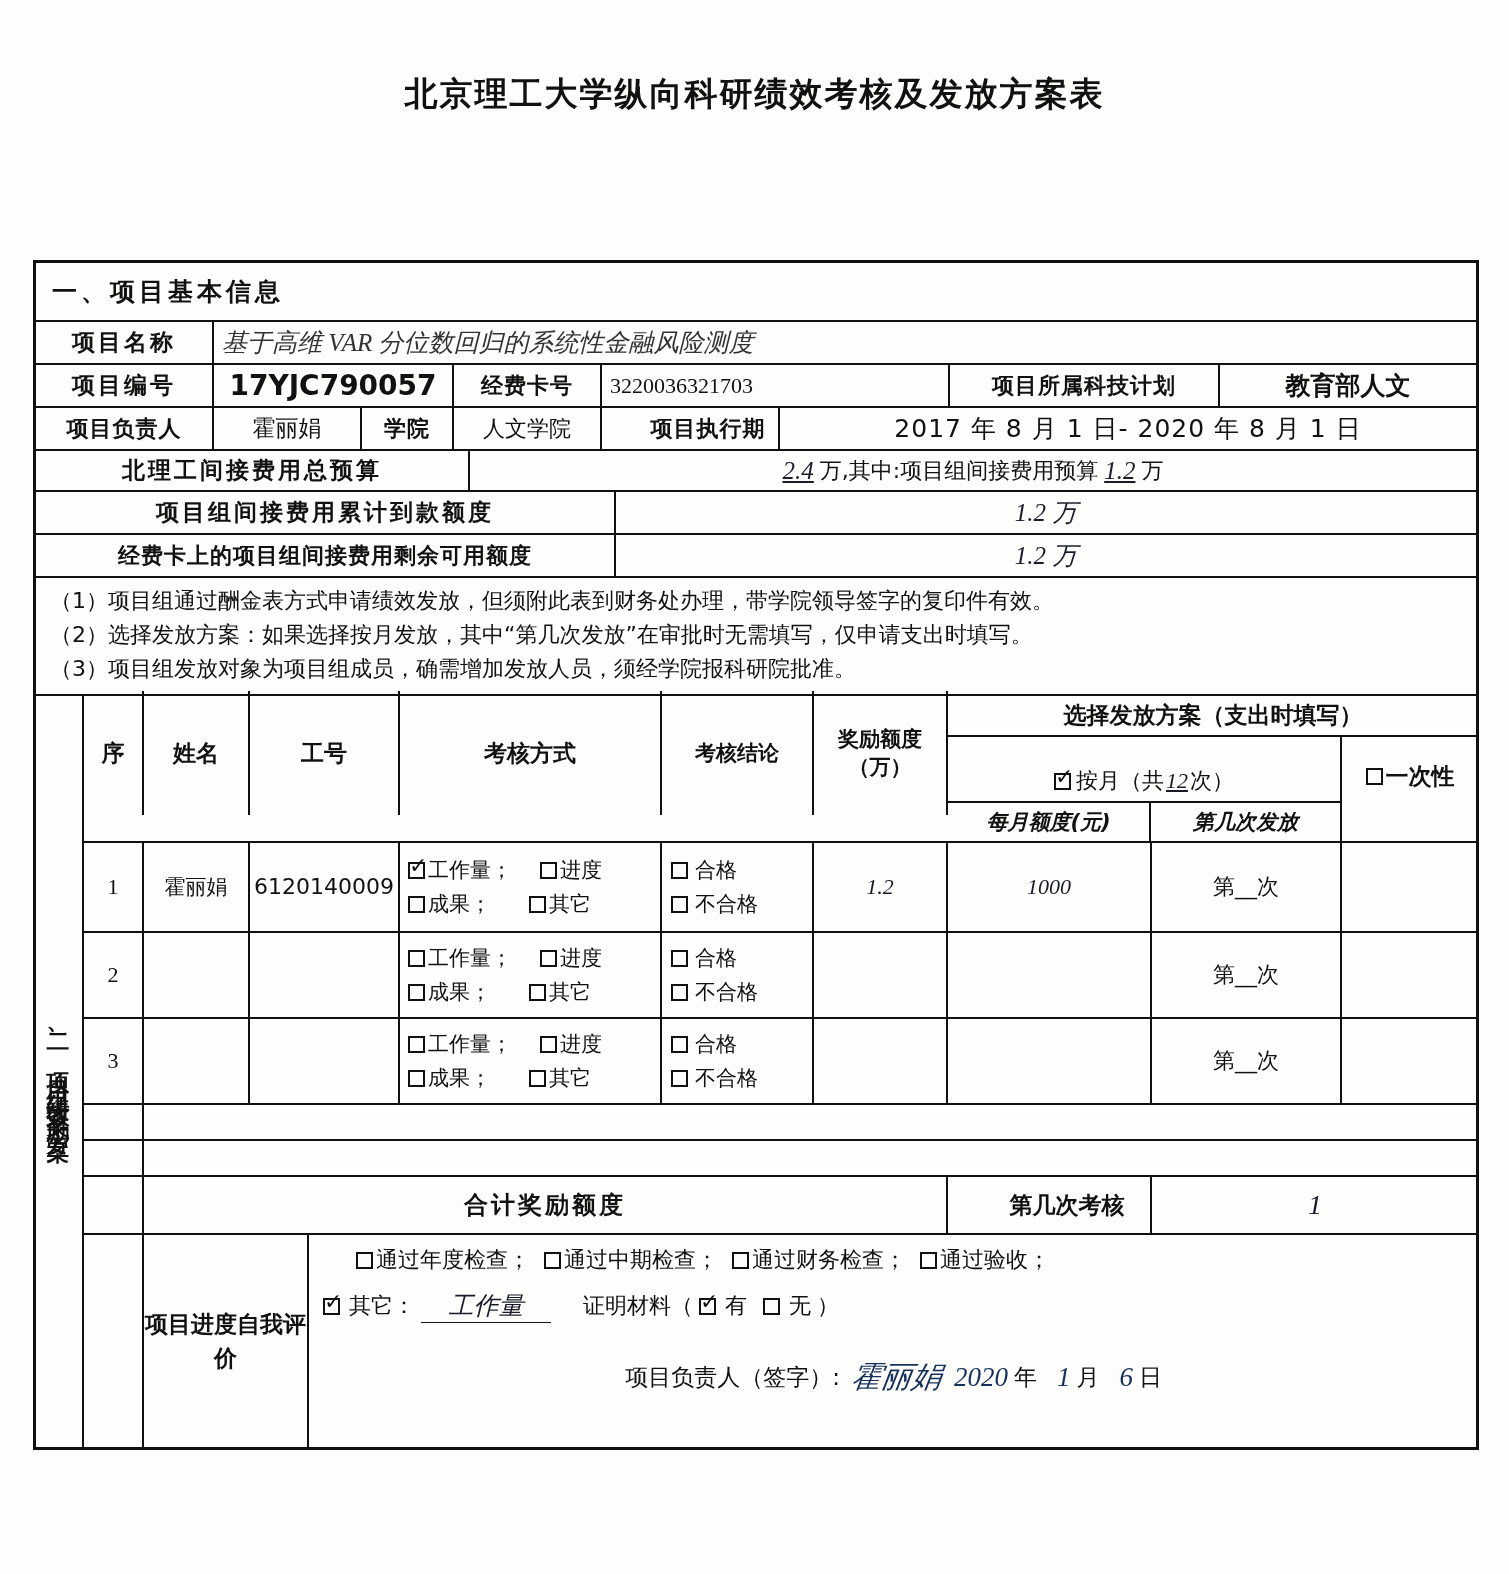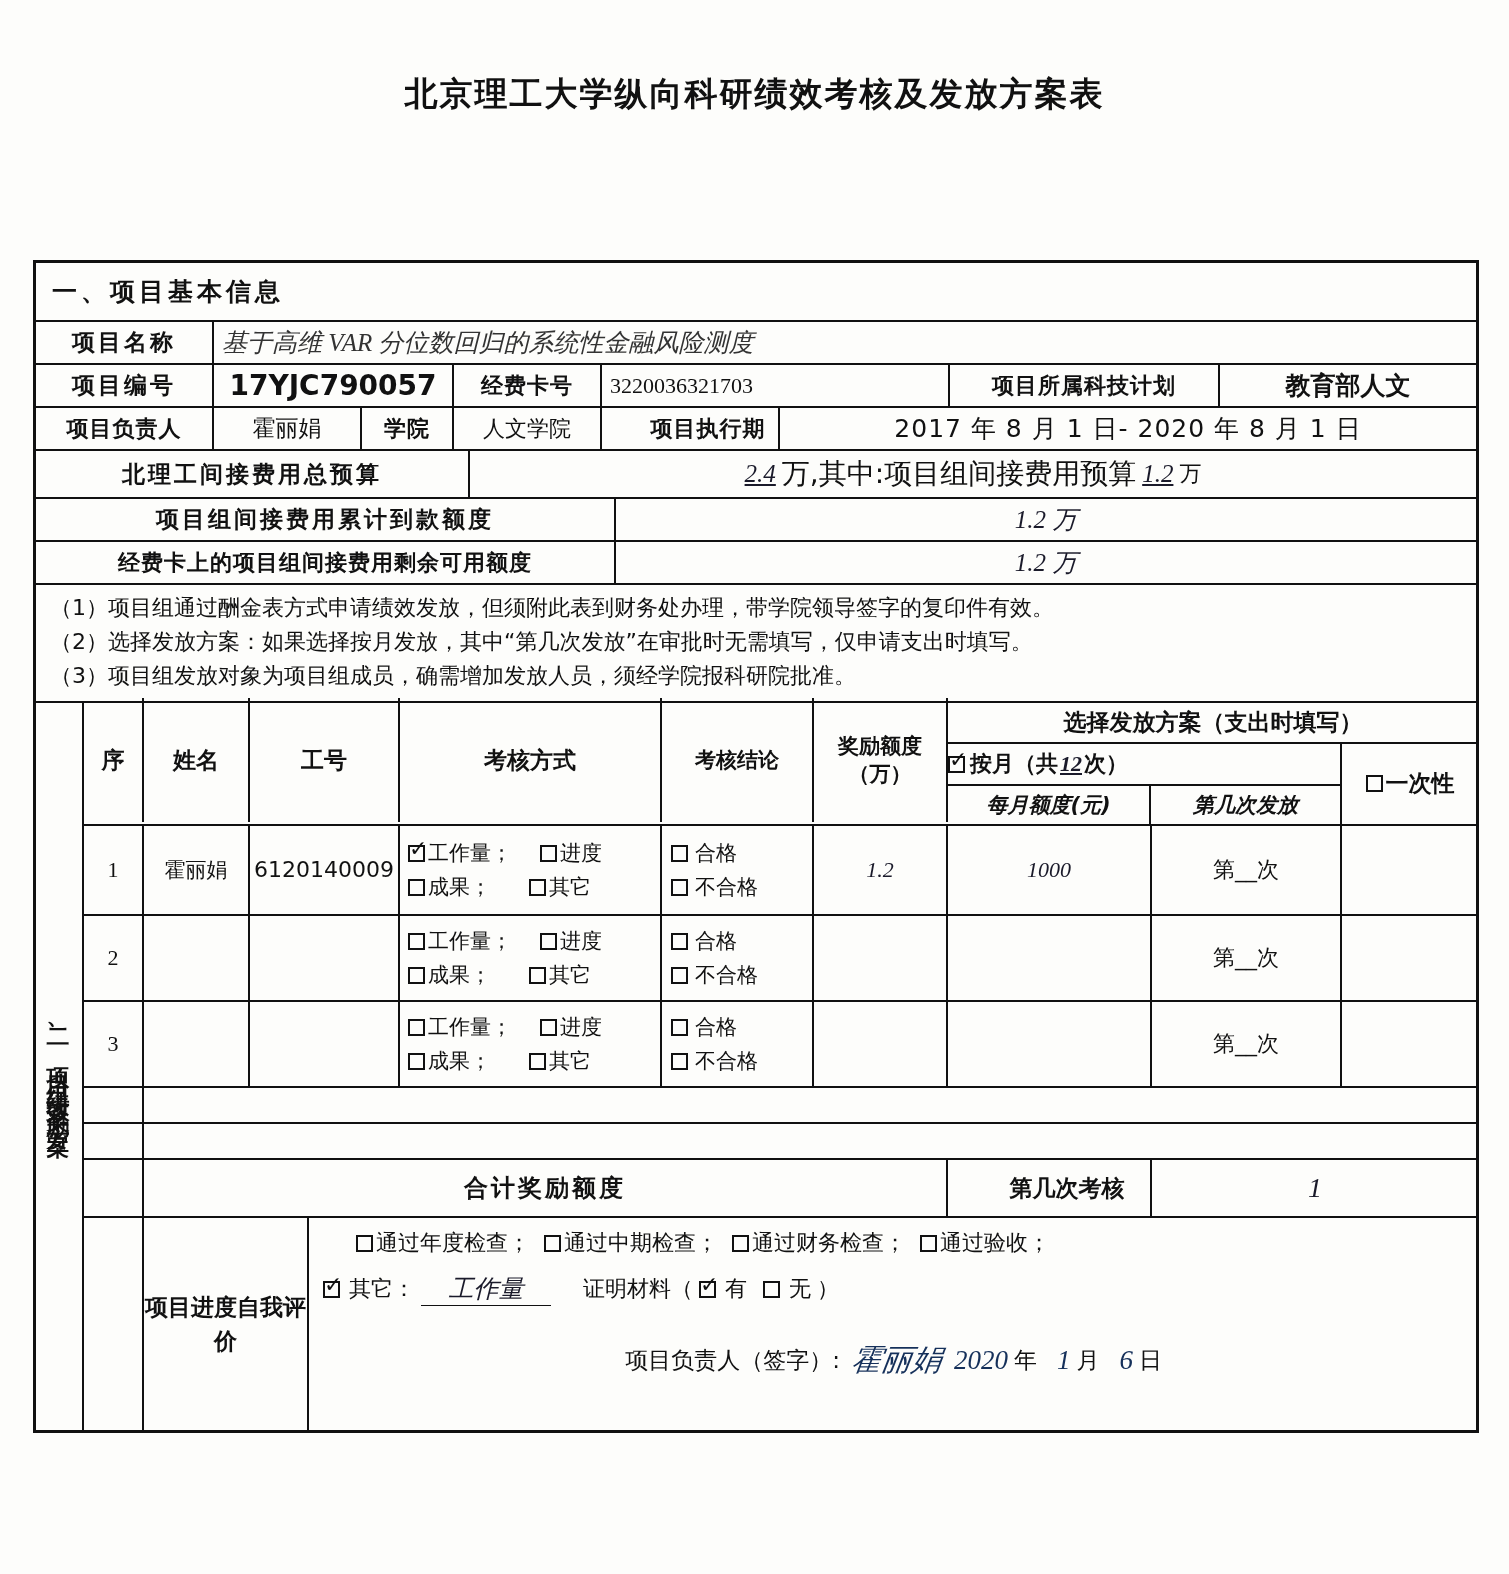--- a/index.html
+++ b/index.html
@@ -221,21 +221,21 @@
       <div class="cell lbl ctr" style="width:92px;font-size:22px;letter-spacing:1px;">学院</div>
       <div class="cell ctr" style="width:148px;font-size:22px;">人文学院</div>
       <div class="cell lbl ctr" style="width:178px;font-size:22px;letter-spacing:1px;padding-left:44px;">项目执行期</div>
       <div class="cell ctr" style="flex:1;border-right:none;font-family:'DejaVu Sans',sans-serif;font-size:25px;letter-spacing:1px;">2017 年 8 月 1  日-  2020 年 8 月 1 日</div>
     </div>
 
     <div class="row">
       <div class="cell lbl ctr" style="width:434px;">北理工间接费用总预算</div>
       <div class="cell ctr" style="flex:1;border-right:none;gap:6px;">
         <span class="hand" style="text-decoration:underline;">2.4</span>
-        <span style="font-family:'DejaVu Sans',sans-serif;font-size:28px;">万,其中:项目组间接费用预算</span>
+        <span style="font-family:'DejaVu Sans',sans-serif;font-size:22px;">万,其中:项目组间接费用预算</span>
         <span class="hand" style="text-decoration:underline;">1.2</span>
         <span style="font-family:'DejaVu Sans',sans-serif;font-size:22px;">万</span>
       </div>
     </div>
 
     <div class="row">
       <div class="cell lbl ctr" style="width:580px;">项目组间接费用累计到款额度</div>
       <div class="cell ctr hand" style="flex:1;border-right:none;">1.2 万</div>
     </div>
 
@@ -270,21 +270,21 @@
           <div class="hcell c-seq" style="height:124px;margin-top:-46px;">序</div>
           <div class="hcell c-name" style="height:124px;margin-top:-46px;">姓名</div>
           <div class="hcell c-id" style="height:124px;margin-top:-46px;">工号</div>
           <div class="hcell c-method" style="height:124px;margin-top:-46px;">考核方式</div>
           <div class="hcell c-concl" style="height:124px;margin-top:-46px;font-size:21px;">考核结论</div>
           <div class="hcell c-amt" style="height:124px;margin-top:-46px;flex-direction:column;font-size:21px;">
             <span>奖励额度</span>
             <span>（万）</span>
           </div>
           <div style="width:394px;border-right:2px solid #111;box-sizing:border-box;">
-            <div style="display:flex;align-items:center;height:40px;border-bottom:2px solid #111;font-family:'DejaVu Sans',sans-serif;font-weight:bold;font-size:22px;gap:2px;">
+            <div style="display:flex;align-items:center;justify-content:center;height:40px;border-bottom:2px solid #111;font-family:'DejaVu Sans',sans-serif;font-weight:normal;font-size:22px;gap:2px;margin-top:24px;">
               <span class="box checked"></span>
               <span>按月（共</span>
               <span class="hand handsm" style="text-decoration:underline;">12</span>
               <span>次）</span>
             </div>
             <div style="display:flex;height:38px;">
               <div class="hcell c-month" style="border-right:2px solid #111;height:100%;font-size:21px;font-style:italic;">每月额度(元)</div>
               <div class="hcell c-times" style="border-right:none;height:100%;font-size:21px;font-style:italic;">第几次发放</div>
             </div>
           </div>

